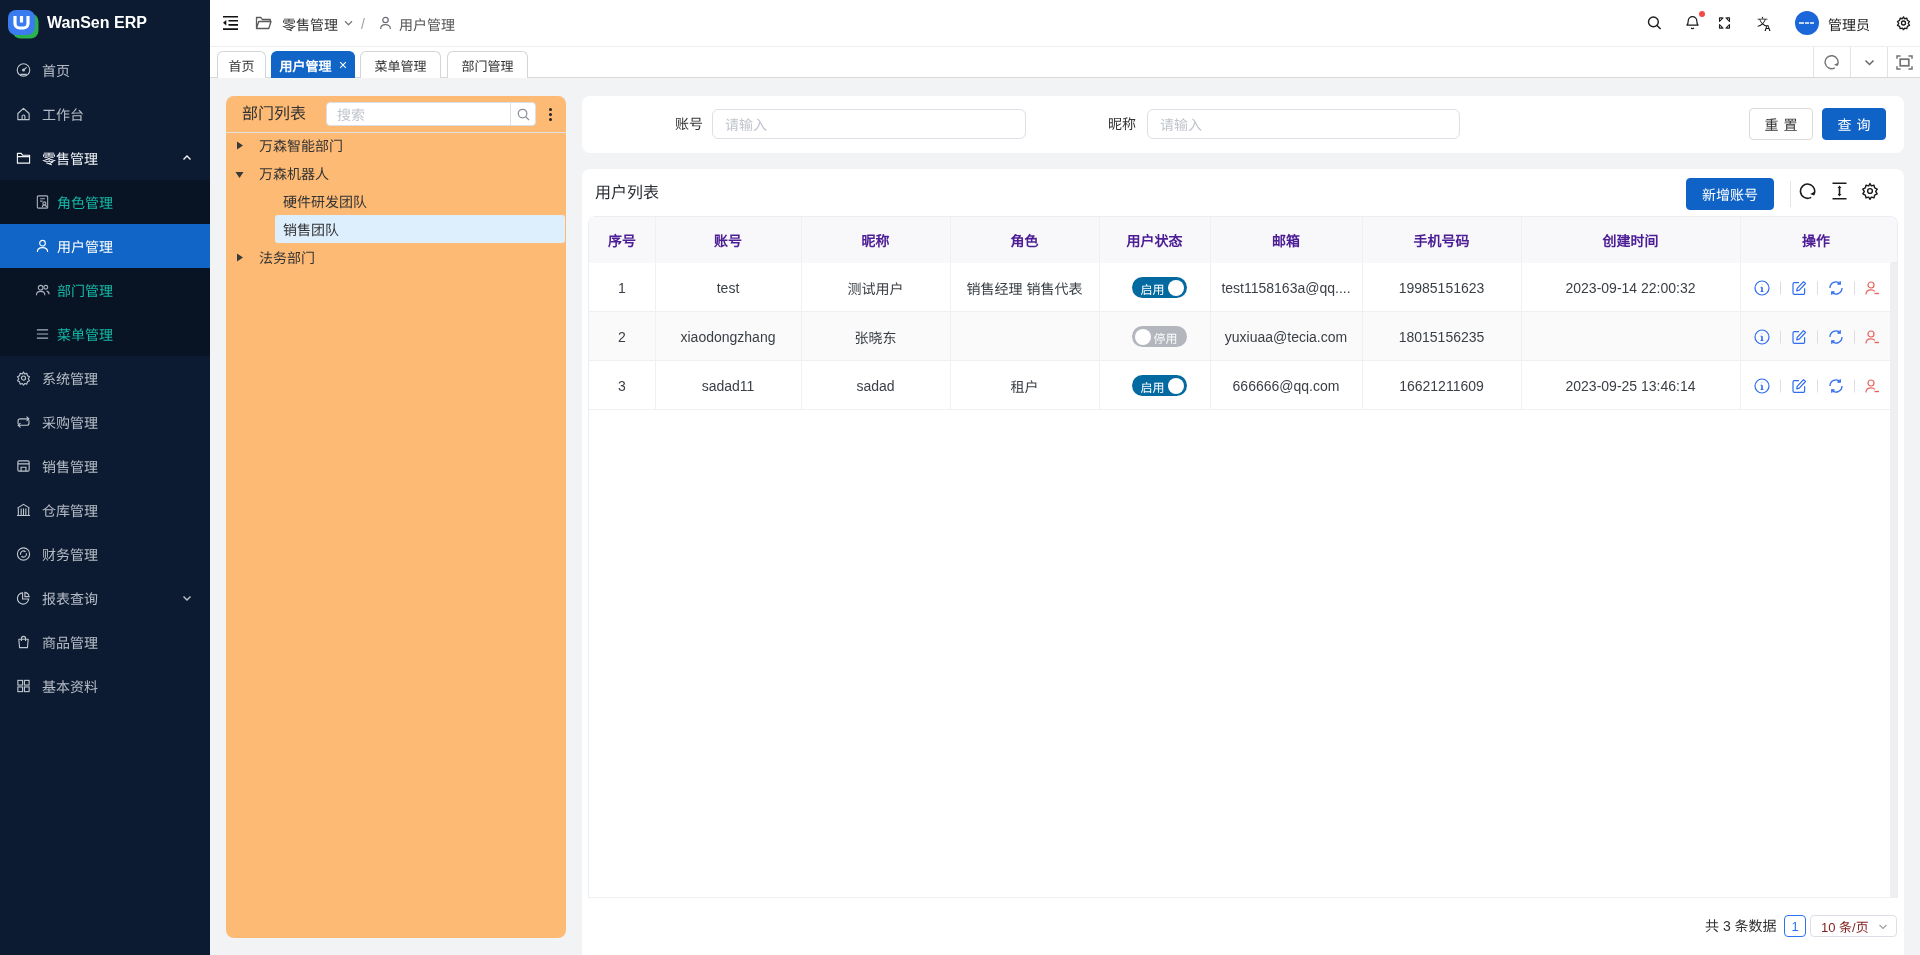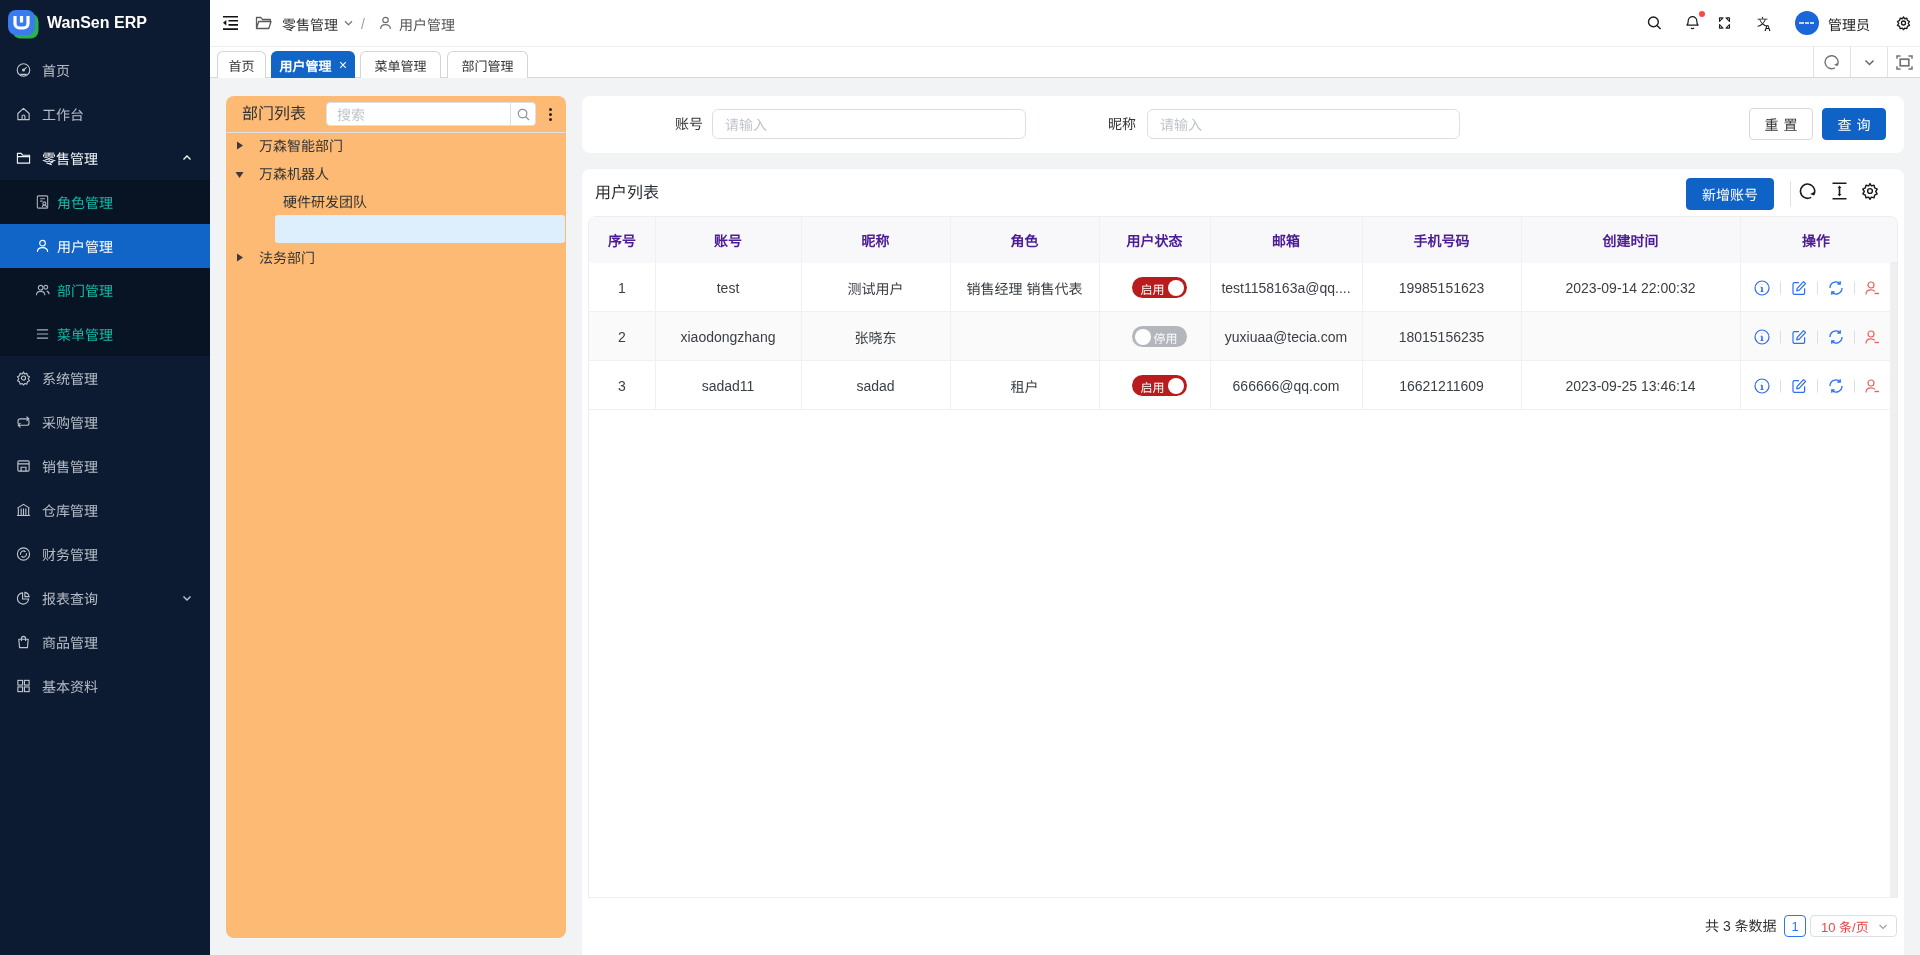--- a/index.html
+++ b/index.html
@@ -46,21 +46,21 @@
   .btn.plain { background:#fff; border:1px solid #d9d9d9; color:#333; }
   .btn.primary { background:#0f63c6; border:1px solid #0f63c6; color:#fff; }
 
   
   .tbl { position:absolute; left:6px; top:47px; width:1310px; height:682px; border:1px solid #ebedf0; border-radius:8px 8px 0 0; border-bottom:1px solid #f0f0f0; }
   .th { position:absolute; top:0; height:46px; background:#f8f8fa; font-weight:bold; color:#4c1d95; font-size:14px; display:flex; align-items:center; justify-content:center; }
   .tr { position:absolute; left:0; width:1303px; height:49px; }
   .td { position:absolute; top:0; height:49px; display:flex; align-items:center; justify-content:center; font-size:14px; color:#3a3f45; }
 
   .switch { position:relative; margin-left:9px; width:55px; height:21px; border-radius:11px; }
-  .switch.on { background:#b91c1c;padding-left:48px; }
+  .switch.on { background:#0369a1;padding-left:48px; }
   .switch.off { background:#b3b6bc; }
   .switch .knob { position:absolute; top:2.5px; width:16px; height:16px; border-radius:50%; background:#fff; }
   .switch.on .knob { right:3px; }
   .switch.off .knob { left:3px; }
   .switch .stxt { position:absolute; top:50%; transform:translateY(-50%); font-size:12px; color:#fff; }
   .switch.on .stxt { left:9px; }
   .switch.off .stxt { right:9px; color:#fff; opacity:.95; }
 
   .opsep { position:absolute; top:50%; transform:translateY(-50%); width:1px; height:13px; background:#dcdee2; }
   .colsep { position:absolute; top:0; height:193px; width:1px; background:#f0f0f2; z-index:3; }
@@ -310,20 +310,23 @@
       <span class="lbl" style="left:33px;">万森智能部门</span>
     </div>
     <div class="tree-item" style="top:63px;">
       <svg style="position:absolute; left:9px; top:12px;" width="9" height="8" viewBox="0 0 9 8">
           <path d="M0.5 1 L8.5 1 L4.5 7 Z" fill="#3a3a3a"></path>
         </svg>
       <span class="lbl" style="left:33px;">万森机器人</span>
     </div>
     <div class="tree-item" style="top:91px;">
       <span class="lbl" style="left:57px;">硬件研发团队</span>
+    </div>
+    <div class="tree-item" style="top:119px;">
+      <span class="lbl" style="left:57px;">销售团队</span>
     </div>
     <div class="tree-item" style="top:147px;">
       <svg style="position:absolute; left:10px; top:10px;" width="8" height="9" viewBox="0 0 8 9">
           <path d="M1 0.5 L7 4.5 L1 8.5 Z" fill="#3a3a3a"></path>
         </svg>
       <span class="lbl" style="left:33px;">法务部门</span>
     </div>
   </div>
 
   <div class="filter">
@@ -498,21 +501,21 @@
               <path d="M10.5 13.5 h4.5" stroke-width="1.4"></path>
           </svg>
 </div>
       </div>
 
       <div style="position:absolute; right:0; top:46px; width:7px; height:635px; background:#efeff1;"></div>
     </div>
 
     <div style="position:absolute; left:1123px; top:746px; height:22px; line-height:22px; font-size:14px; color:#333;">共 3 条数据</div>
     <div style="position:absolute; left:1202px; top:746px; width:22px; height:22px; border:1px solid #2d74f2; border-radius:4px; color:#2d74f2; font-size:13px; display:flex; align-items:center; justify-content:center;">1</div>
-    <div style="position:absolute; left:1228px; top:746px; width:87px; height:22px; border:1px solid #dcdfe6; border-radius:4px; font-size:13px; color:#ef4444;">
+    <div style="position:absolute; left:1228px; top:746px; width:87px; height:22px; border:1px solid #dcdfe6; border-radius:4px; font-size:13px; color:#7f1d1d;">
       <span style="position:absolute; left:10px; top:50%; transform:translateY(-50%);">10 条/页</span>
       <svg style="position:absolute; right:8px; top:7px;" width="10" height="8" viewBox="0 0 10 8" fill="none" stroke="#9aa0a8" stroke-width="1.2">
           <path d="M1.5 2 L5 5.5 L8.5 2"></path>
         </svg>
     </div>
   </div>
 
 </div>
 
 </body></html>

